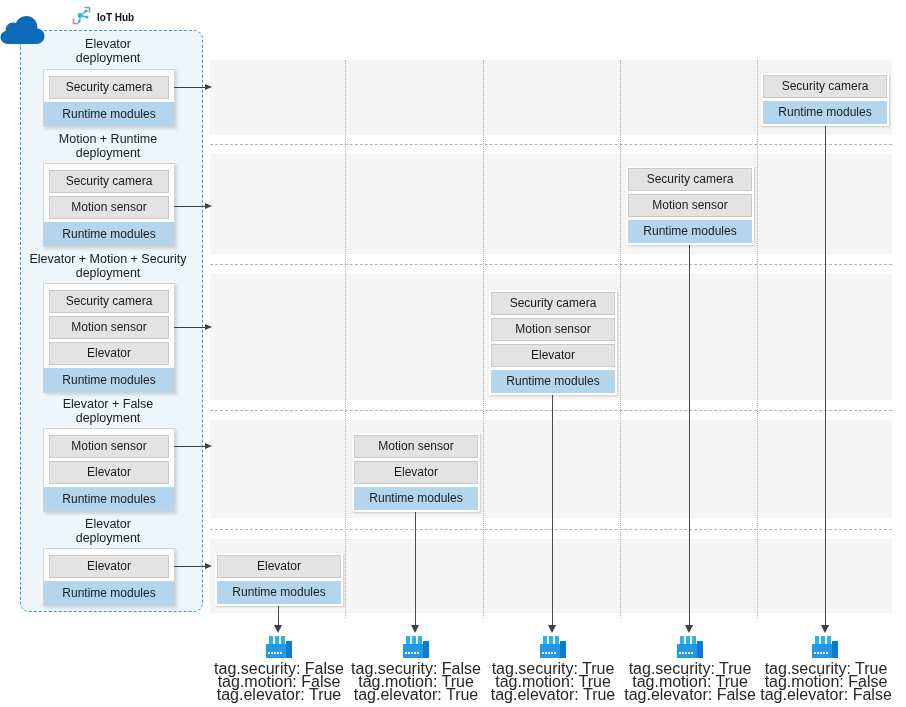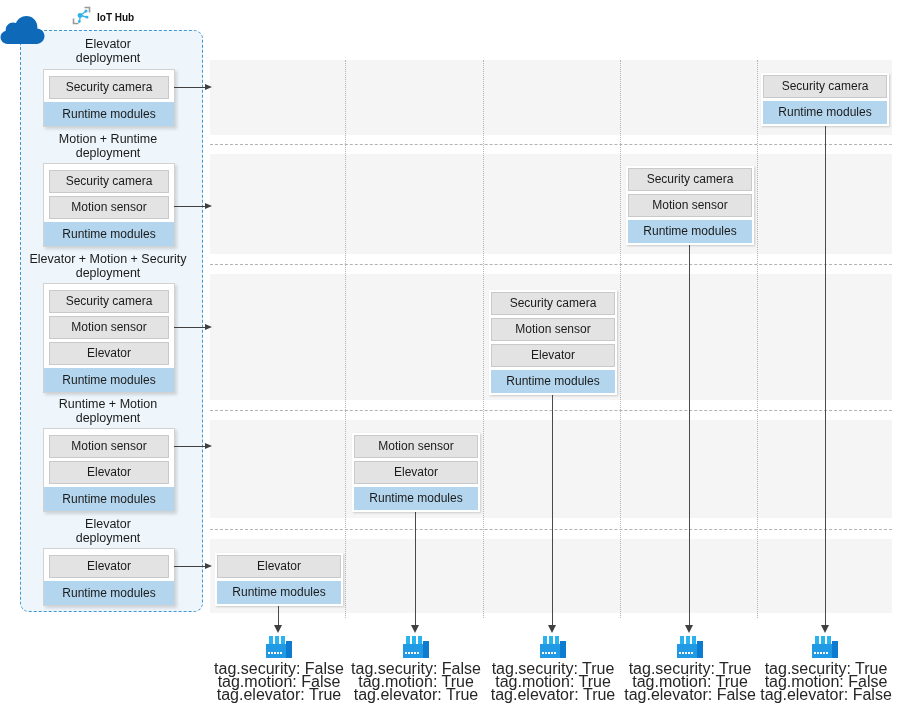--- a/index.html
+++ b/index.html
@@ -132,21 +132,21 @@
   </div>
   <div class="stack" style="top:283px;">
     <div class="mod">Security camera</div>
     <div class="mod">Motion sensor</div>
     <div class="mod">Elevator</div>
     <div class="runtime">Runtime modules</div>
   </div>
   <div class="harrow" style="top:327px;"></div>
 
   <div class="dep-label" style="top:397px;">
-    <div>Runtime + Motion</div>
+    <div>Elevator + False</div>
     <div>deployment</div>
   </div>
   <div class="stack" style="top:428px;">
     <div class="mod">Motion sensor</div>
     <div class="mod">Elevator</div>
     <div class="runtime">Runtime modules</div>
   </div>
   <div class="harrow" style="top:446px;"></div>
 
   <div class="dep-label" style="top:517px;">

